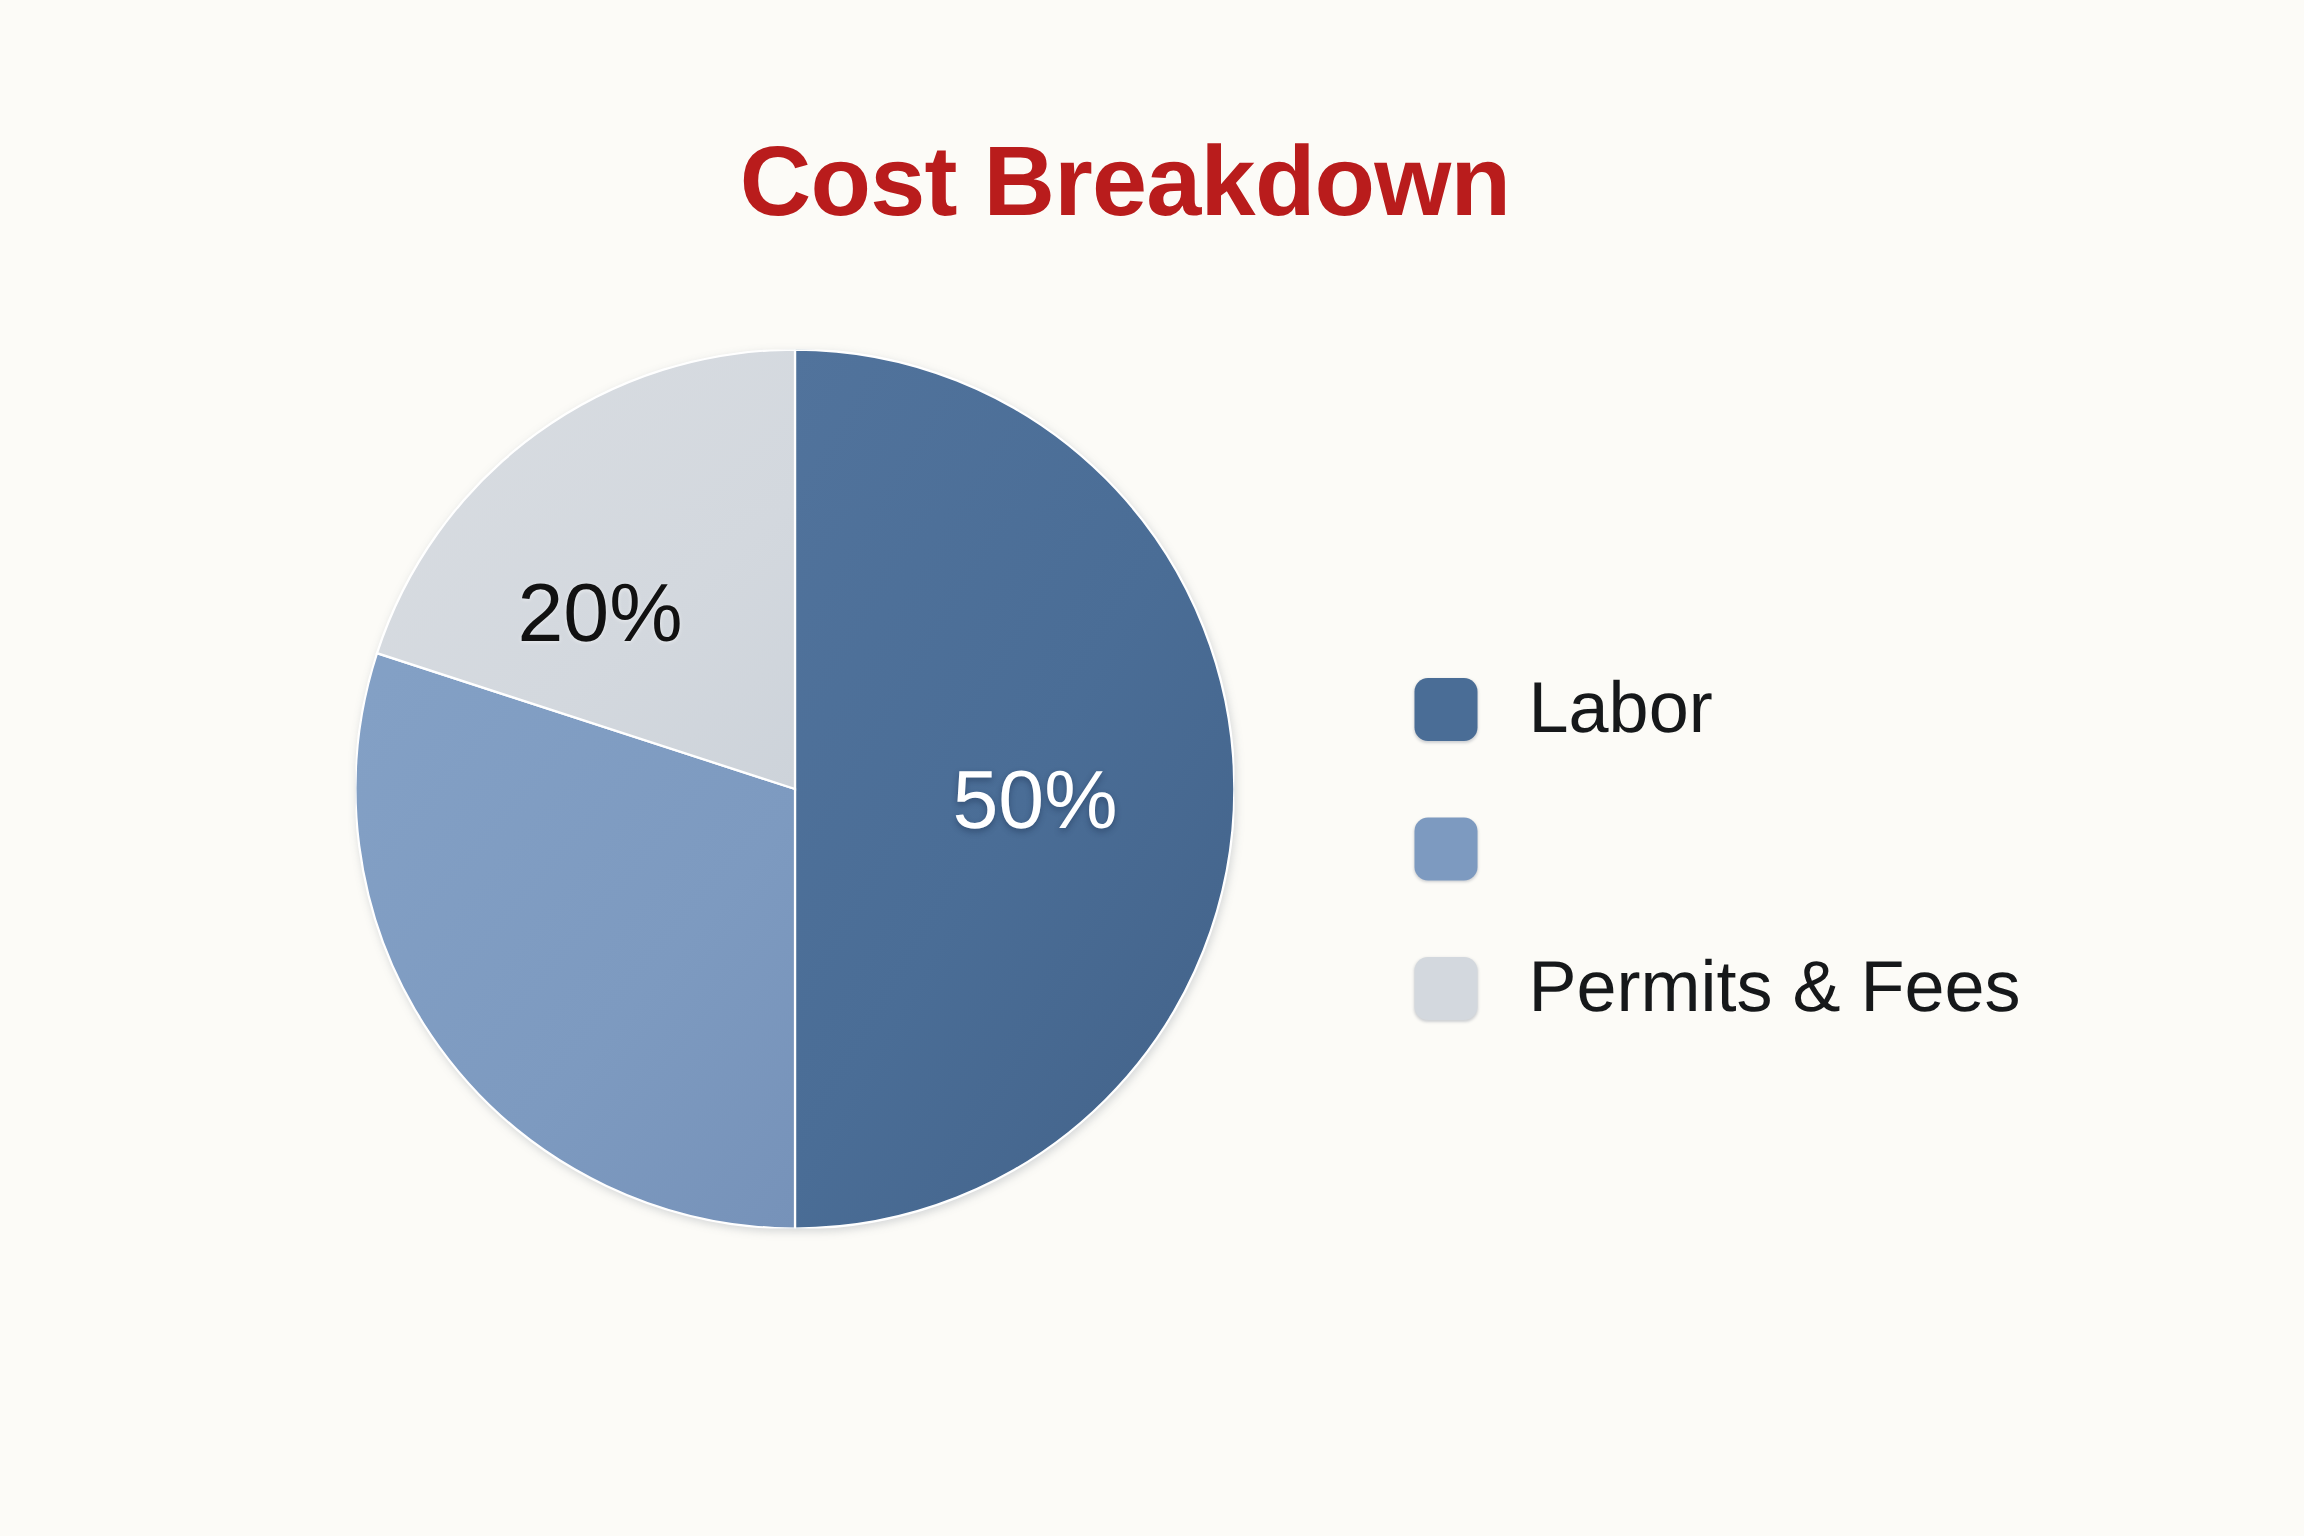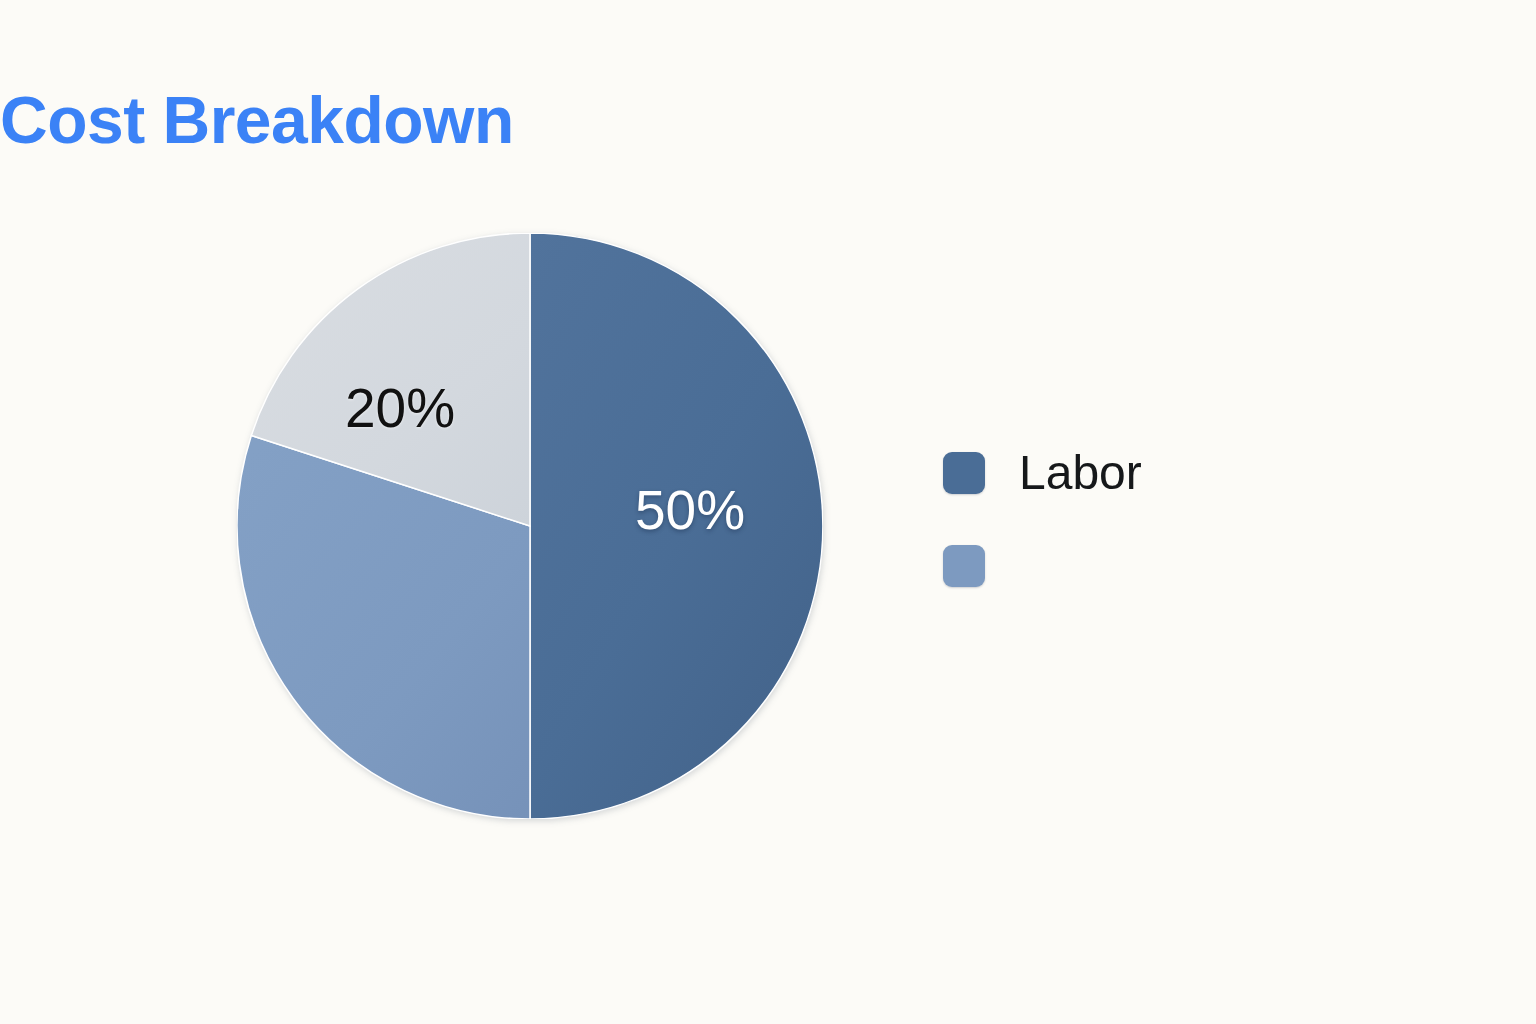--- a/index.html
+++ b/index.html
@@ -20,25 +20,25 @@
     height: 1024px;
     background: #fcfbf7;
   }
 
   
   #chart-title {
     position: absolute;
     left: 0;
     top: 82px;
     width: 1500px;
-    text-align: left;
+    text-align: center;
     font-size: 66px;
     font-weight: 600;
     letter-spacing: -0.5px;
-    color: #3b82f6;
+    color: #b91c1c;
     white-space: nowrap;
   }
 
   
   #pie-wrap {
     position: absolute;
     left: 237px;
     top: 233px;
     width: 586px;
     height: 586px;
@@ -62,21 +62,21 @@
   }
   .slice-label.light {
     color: #ffffff;
     text-shadow: 0 2px 4px rgba(25,45,75,0.45);
   }
   .slice-label.dark {
     color: #111111;
     text-shadow: 0 1px 3px rgba(255,255,255,0.55);
     text-align: center;
   }
-  #label-labor      { left: 690px; top: 510px; }
+  #label-labor      { left: 690px; top: 533px; }
   #label-materials  { left: 400px; top: 652px; }
   #label-permits    { left: 400px; top: 408px; }
 
   
   #legend {
     position: absolute;
     left: 927px;
     top: 452px;
     display: flex;
     flex-direction: column;
@@ -149,16 +149,20 @@
 
     <div class="legend-item">
       <span class="legend-swatch" style="background:#4a6d96"></span>
       <span class="legend-label">Labor</span>
     </div>
 
     <div class="legend-item">
       <span class="legend-swatch" style="background:#7d9ac0"></span>
     </div>
 
+    <div class="legend-item">
+      <span class="legend-swatch" style="background:#d3d8de"></span>
+      <span class="legend-label">Permits &amp; Fees</span>
+    </div>
 
   </div>
 
 </div>
 
 </body></html>

